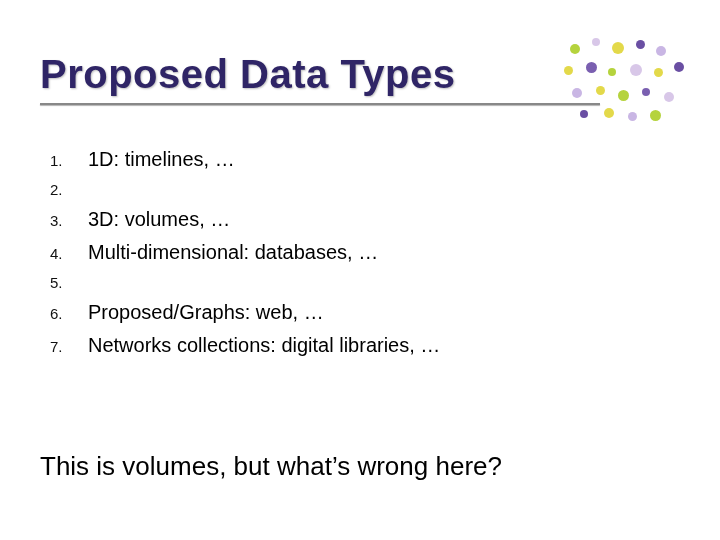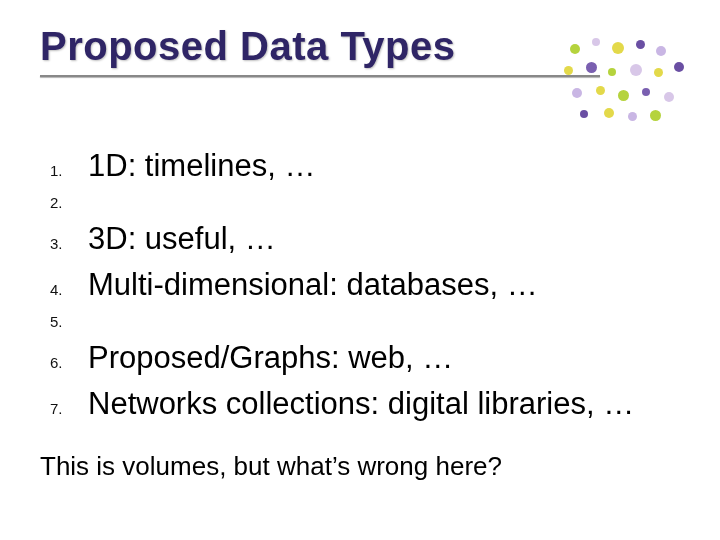--- a/index.html
+++ b/index.html
@@ -15,21 +15,21 @@
   }
   .slide {
     width: 720px;
     height: 540px;
     position: relative;
     box-sizing: border-box;
   }
   .title-wrap {
     position: absolute;
     left: 40px;
-    top: 24px;
+    top: 52px;
     width: 560px;
   }
   .title {
     font-size: 40px;
     font-weight: bold;
     color: #2f2566;
     letter-spacing: 0.5px;
     text-shadow: 1px 1px 2px rgba(0,0,0,0.25);
   }
   .title-underline {
@@ -60,21 +60,21 @@
     display: flex;
     align-items: baseline;
     margin-bottom: 10px;
   }
   .num {
     width: 38px;
     font-size: 15px;
     color: #111;
   }
   .txt {
-    font-size: 31px;
+    font-size: 20px;
     color: #000;
   }
   .footer {
     position: absolute;
     left: 40px;
     bottom: 58px;
     font-size: 26px;
     color: #000;
   }
 </style>
@@ -113,21 +113,21 @@
   <div class="list">
     <div class="item">
       <div class="num">1.</div>
       <div class="txt">1D:  timelines, …</div>
     </div>
     <div class="item">
       <div class="num">2.</div>
     </div>
     <div class="item">
       <div class="num">3.</div>
-      <div class="txt">3D:  useful, …</div>
+      <div class="txt">3D:  volumes, …</div>
     </div>
     <div class="item">
       <div class="num">4.</div>
       <div class="txt">Multi-dimensional:  databases, …</div>
     </div>
     <div class="item">
       <div class="num">5.</div>
     </div>
     <div class="item">
       <div class="num">6.</div>

